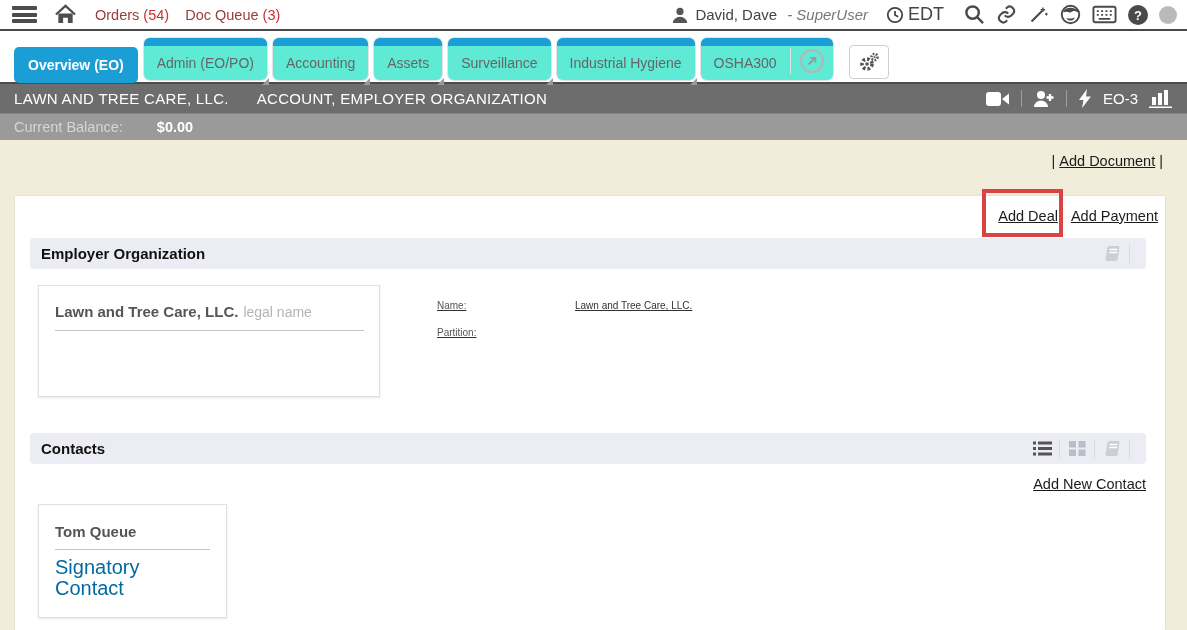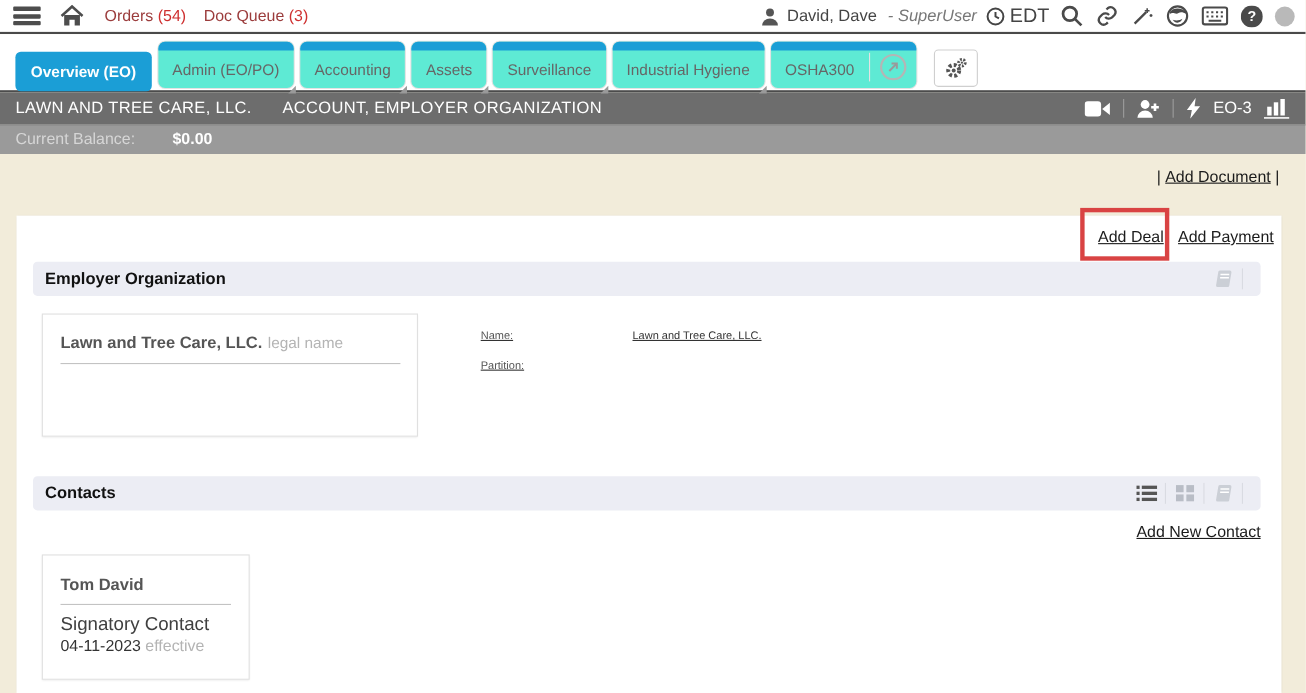--- a/index.html
+++ b/index.html
@@ -8,21 +8,21 @@
 
   
   .topbar { height:31px; background:#fff; border-bottom:2px solid #4a4a4a;
             display:flex; align-items:center; padding:0 10px 0 12px; }
   .hamburger { width:25px; height:17px; display:flex; flex-direction:column; justify-content:space-between; margin-right:17px; cursor:pointer; }
   .hamburger span { display:block; height:4px; background:#4d4d4d; border-radius:1px; }
   .tb-icon { color:#4d4d4d; display:inline-flex; align-items:center; }
   .tb-nav { display:flex; gap:16px; margin-left:18px; font-size:14.5px; }
   .tb-navlink { color:#9b3c3c; cursor:pointer; }
   .tb-navlink .cnt { color:#ce2f2f; }
-  .tb-right { margin-left:auto; display:flex; align-items:center; gap:0; }
+  .tb-right { margin-left:auto; display:flex; align-items:center; gap:10px; }
   .tb-user { display:flex; align-items:center; gap:6px; font-size:15px; color:#444; }
   .tb-role { font-style:italic; color:#777; margin-left:4px; }
   .tb-tz { display:flex; align-items:center; gap:4px; font-size:18px; color:#444; margin-left:8px; }
   .tb-tools { display:flex; align-items:center; gap:11px; margin-left:10px; }
   .status-dot { width:18px; height:18px; border-radius:50%; background:#b9b9b9; }
 
   
   .tabbar { height:53px; background:#fff; border-bottom:2px solid #4c4c4c;
             display:flex; align-items:flex-start; padding:7px 8px 0 14px; }
   .tab { position:relative; background:#5eead4; border-radius:6px; height:42px;
@@ -93,21 +93,21 @@
   .field-row { display:flex; line-height:27px; }
   .field-label { width:138px; color:#555; }
   .field-value { color:#333; }
 
   .contacts-actions { text-align:right; padding:12px 19px 0 0; font-size:14.5px; }
   .contact-card { margin:12px 0 0 23px; width:189px; height:114px; background:#fff;
                   border:1px solid #e0e0e0; box-shadow:0 1px 2px rgba(0,0,0,.10);
                   padding:18px 16px 0 16px; }
   .contact-name { font-weight:bold; font-size:15px; color:#555; border-bottom:1px solid #c3c3c3;
                   padding-bottom:9px; }
-  .contact-role { margin-top:7px; font-size:17px; color:#404040; line-height:21px; }
+  .contact-role { margin-top:7px; font-size:20px; color:#0369a1; line-height:21px; }
   .contact-date { font-size:14.5px; color:#333; line-height:21px; }
   .contact-date .hint { color:#b4b4b4; margin-left:4px; }
 
   svg { display:block; }
 </style>
 </head>
 <body>
 
 <div class="topbar">
   <div class="hamburger">
@@ -354,21 +354,18 @@
         <span class="sh-divider"></span>
         <span class="sh-end-pad"></span>
       </div>
     </div>
 
     <div class="contacts-actions">
       <a class="plainlink">Add New Contact</a>
     </div>
 
     <div class="contact-card">
-      <div class="contact-name">Tom David</div>
+      <div class="contact-name">Tom Queue</div>
       <div class="contact-role">Signatory Contact</div>
-      <div class="contact-date">
-        <span>04-11-2023</span><span class="hint">effective</span>
-      </div>
     </div>
 
   </div>
 </div>
 
 </body></html>

